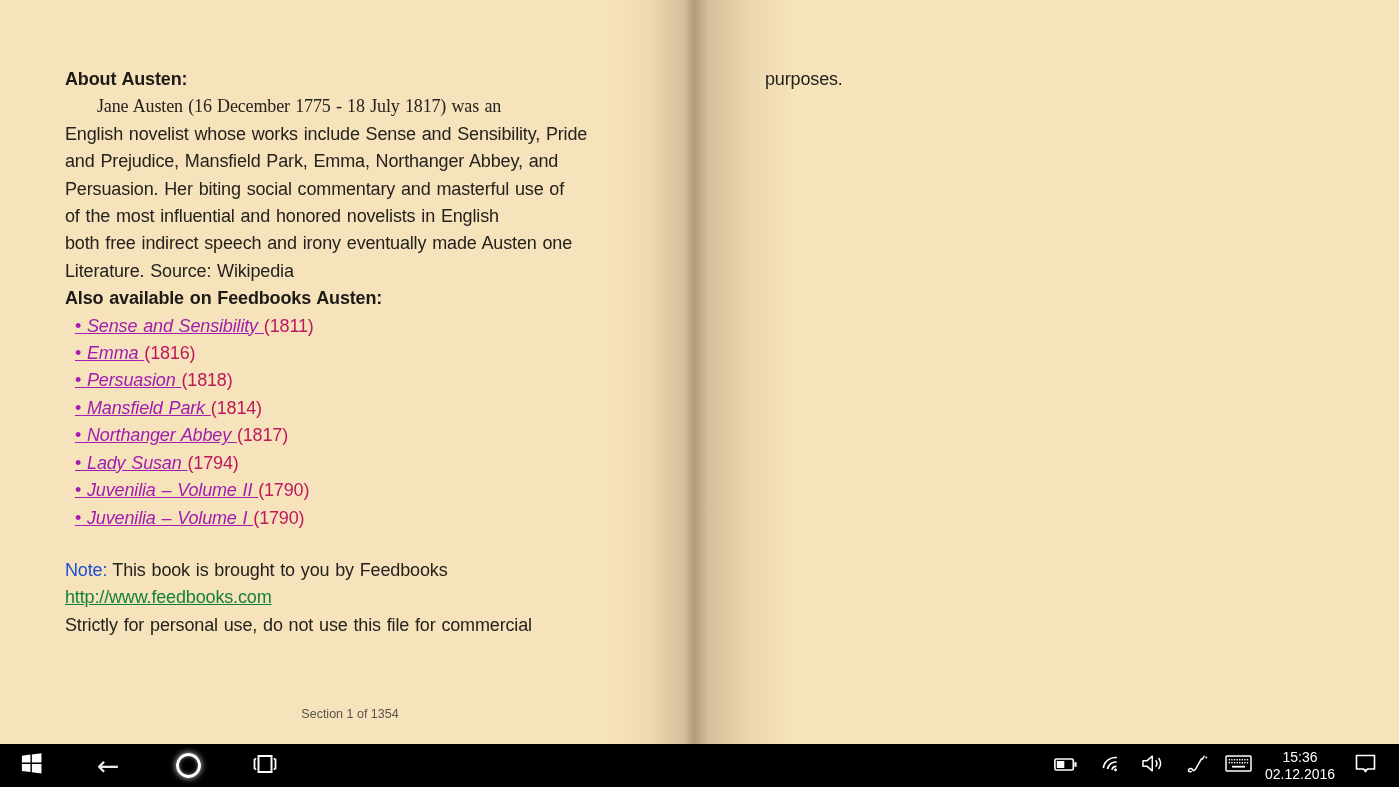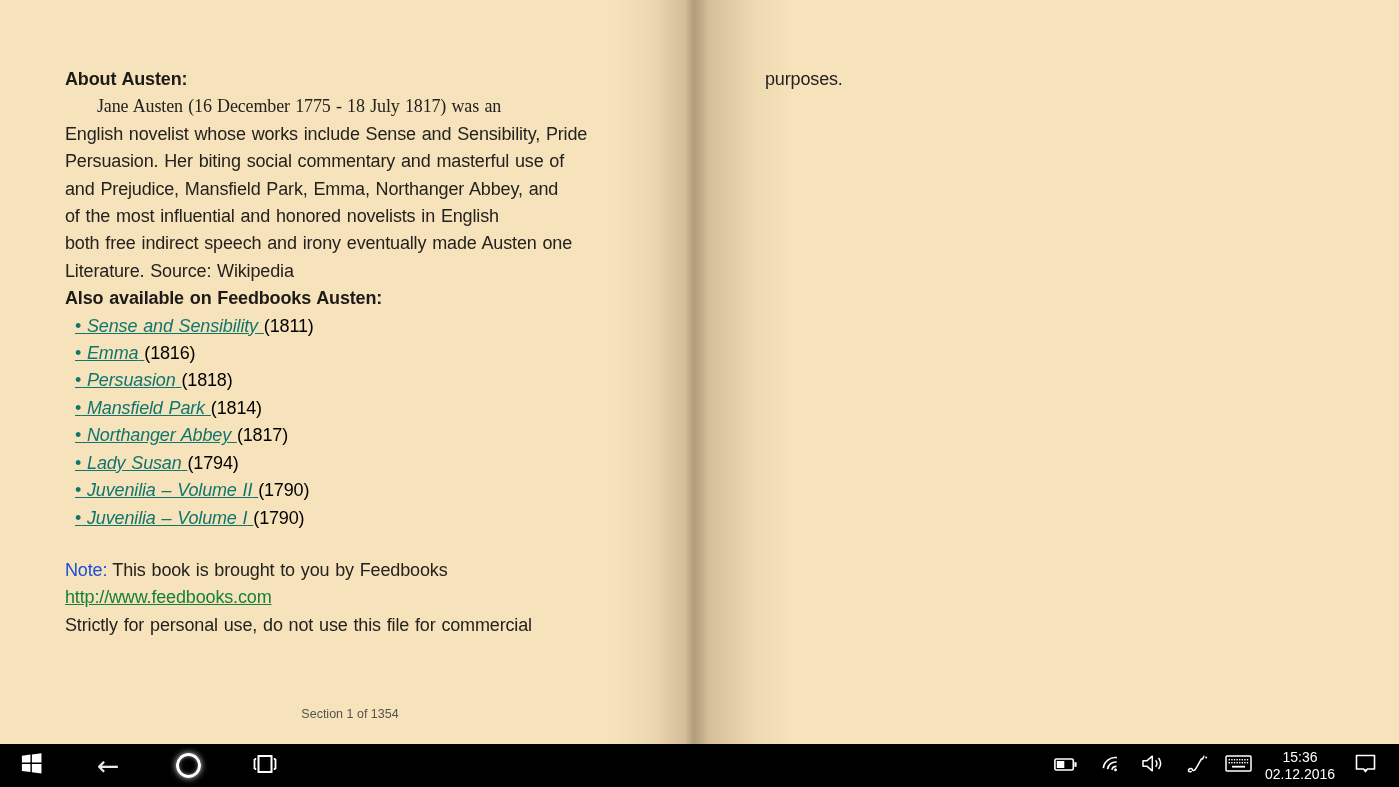--- a/index.html
+++ b/index.html
@@ -18,23 +18,23 @@
       rgba(114,88,55,0.26) 53%,
       rgba(118,92,58,0.07) 78%,
       rgba(118,92,58,0) 100%);}
 
   .left-page-content{position:absolute;left:65px;top:66px;width:585px;
     color:#24221e;font-size:18px;line-height:27.4px;letter-spacing:-0.15px;word-spacing:1px;}
   .txt-line{white-space:nowrap;}
   .indent{padding-left:32px;font-family:Liberation Serif, serif;}
   .heading{font-weight:bold;color:#1d1b17;}
   .book-line{white-space:nowrap;padding-left:10px;}
-  .book-link{color:#0f766e;text-decoration:underline;font-style:italic;cursor:pointer;}
+  .book-link{color:#a21caf;text-decoration:underline;font-style:italic;cursor:pointer;}
   .book-link .bullet{font-style:normal;}
-  .year{color:#000000;font-style:normal;}
+  .year{color:#be185d;font-style:normal;}
   .spacer{height:25px;}
   .note-label{font-weight:normal;color:#1d4ed8;margin-right:5px;}
   .page-link{color:#15803d;text-decoration:underline;cursor:pointer;}
   .section-status{position:absolute;left:65px;top:707px;width:570px;text-align:center;
     font-size:12.5px;letter-spacing:0;color:#56544b;}
   .right-page-content{position:absolute;left:765px;top:66px;color:#24221e;
     font-size:18px;line-height:27.4px;letter-spacing:-0.15px;}
 
   
   .taskbar{position:absolute;left:0;bottom:0;width:1399px;height:43px;background:#000;}
@@ -59,22 +59,22 @@
 <body>
 
 <div class="screen">
 
   <div class="book">
 
     <div class="left-page-content">
       <div class="txt-line heading">About Austen:</div>
       <div class="txt-line indent">Jane Austen (16 December 1775 - 18 July 1817) was an</div>
       <div class="txt-line">English novelist whose works include Sense and Sensibility, Pride</div>
+      <div class="txt-line">and Prejudice, Mansfield Park, Emma, Northanger Abbey, and</div>
       <div class="txt-line">Persuasion. Her biting social commentary and masterful use of</div>
-      <div class="txt-line">and Prejudice, Mansfield Park, Emma, Northanger Abbey, and</div>
       <div class="txt-line">of the most influential and honored novelists in English</div>
       <div class="txt-line">both free indirect speech and irony eventually made Austen one</div>
       <div class="txt-line">Literature. Source: Wikipedia</div>
 
       <div class="txt-line heading">Also available on Feedbooks Austen:</div>
 
       <div class="book-line">
         <a class="book-link"><span class="bullet">•</span> <span>Sense and Sensibility</span> </a> <span class="year">(1811)</span>
       </div>
       <div class="book-line">

